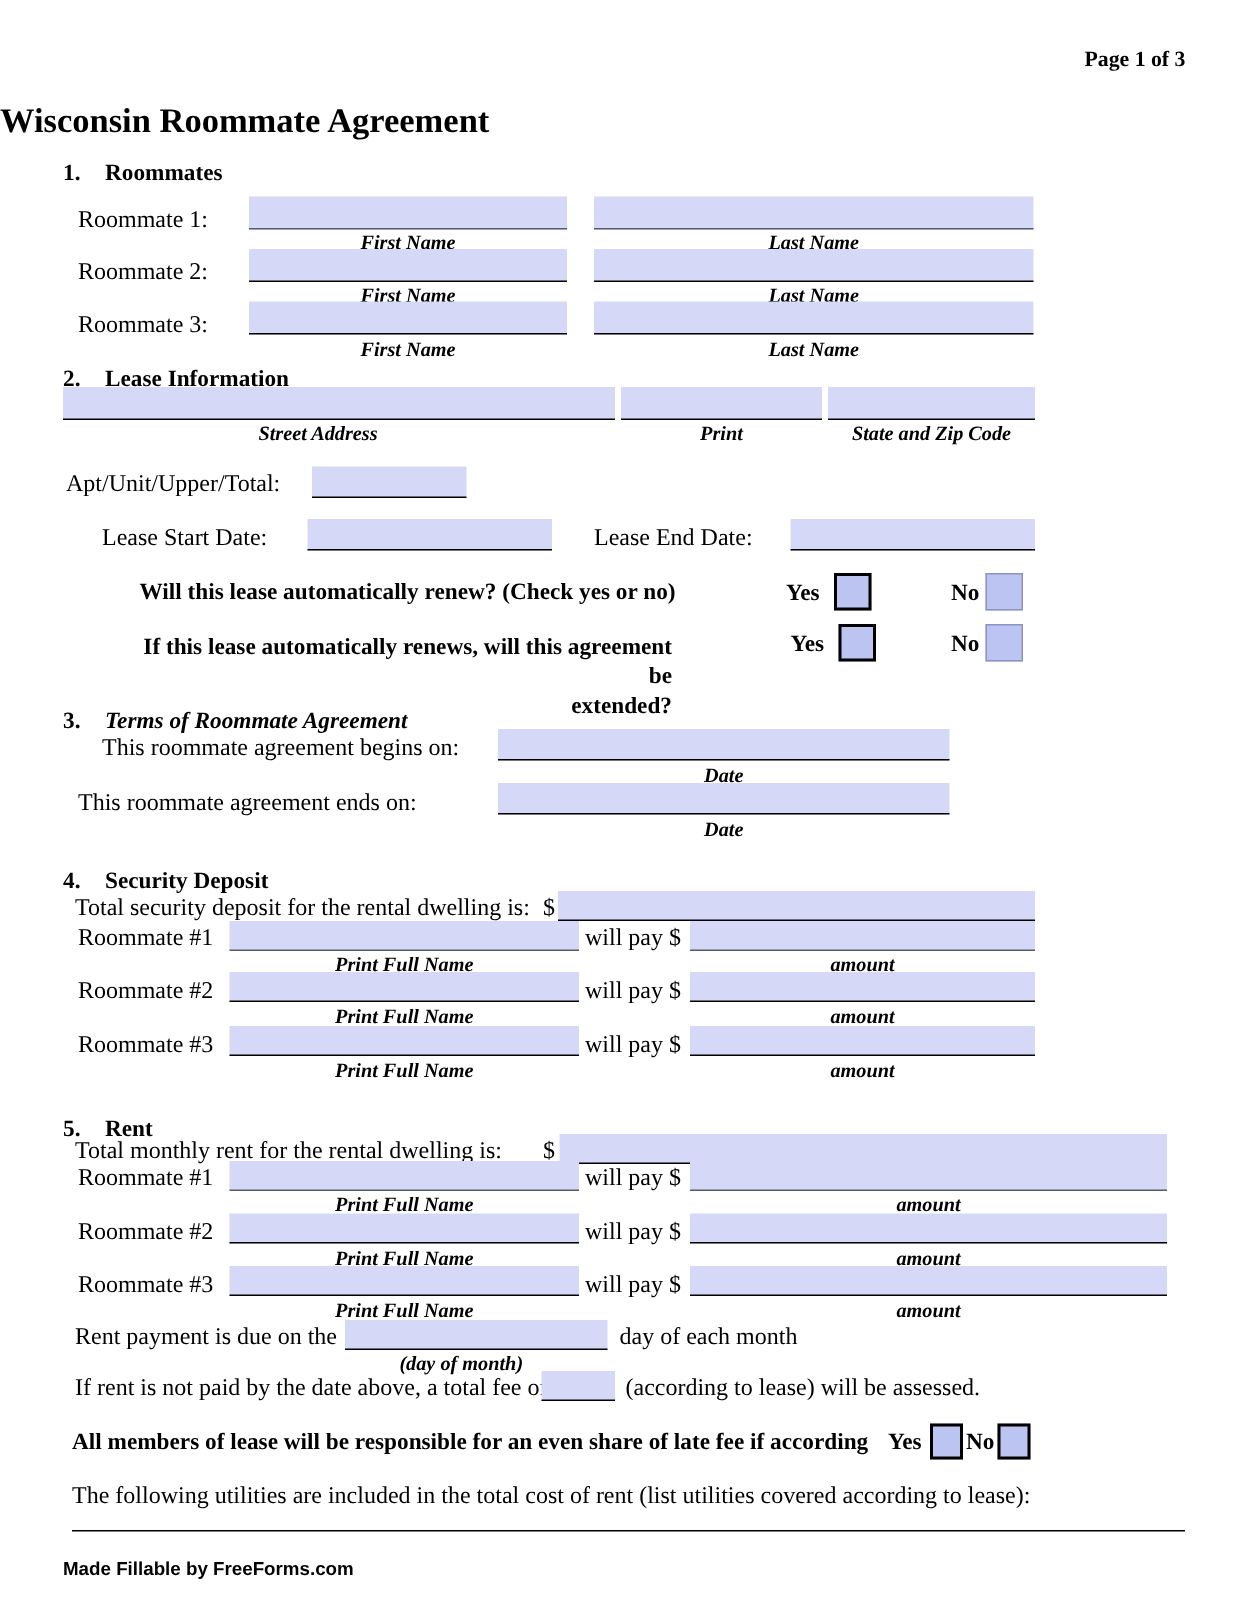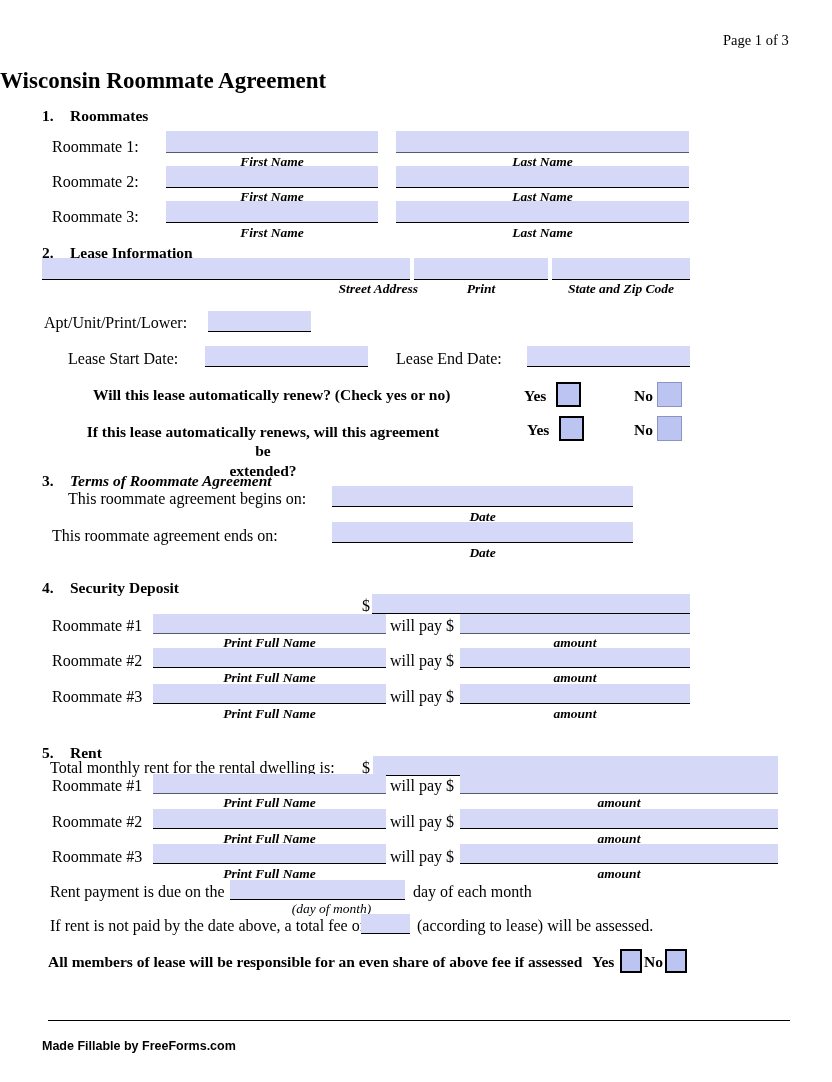--- a/index.html
+++ b/index.html
@@ -67,21 +67,21 @@
   .cbox.bordered { border: 2.4px solid #000; }
   .cbox.plain { border: 0.7px solid #8d93c4; }
 
   .rule {
     position: absolute;
     border-top: 1.6px solid #000;
   }
 
   .pagenum {
     position: absolute;
-    font-weight: normal;
+    font-weight: bold;
     font-size: 14.5px;
     white-space: nowrap;
   }
 
   .doctitle {
     position: absolute;
     font-weight: bold;
     font-size: 23px;
     width: 100%;
     left: 0;
@@ -133,39 +133,39 @@
   <div class="field" style="left:396px; top:201px; width:293px; height:22px;"></div>
   <div class="cap" style="left:166px; top:226px; width:212px;">First Name</div>
   <div class="cap" style="left:396px; top:226px; width:293px;">Last Name</div>
 
   <div class="secnum" style="left:42px; top:245px;">2.</div>
   <div class="secnum" style="left:70px; top:245px;">Lease Information</div>
 
   <div class="field" style="left:42px; top:258px; width:368px; height:22px;"></div>
   <div class="field" style="left:414px; top:258px; width:134px; height:22px;"></div>
   <div class="field" style="left:552px; top:258px; width:138px; height:22px;"></div>
-  <div class="cap" style="left:50px; top:282px; width:368px;text-align:right;">Street Address</div>
+  <div class="cap" style="left:28px; top:282px; width:368px;">Street Address</div>
   <div class="cap" style="left:414px; top:282px; width:134px;">Print</div>
   <div class="cap" style="left:552px; top:282px; width:138px;">State and Zip Code</div>
 
-  <div class="lbl" style="left:44px; top:315px;">Apt/Unit/Print/Lower:</div>
+  <div class="lbl" style="left:44px; top:315px;">Apt/Unit/Upper/Total:</div>
   <div class="field" style="left:208px; top:311px; width:103px; height:21px;"></div>
 
   <div class="lbl" style="left:68px; top:351px;">Lease Start Date:</div>
   <div class="field" style="left:205px; top:346px; width:163px; height:21px;"></div>
   <div class="lbl" style="left:396px; top:351px;">Lease End Date:</div>
   <div class="field" style="left:527px; top:346px; width:163px; height:21px;"></div>
 
   <div class="lbl b" style="left:93px; top:387px; font-size:15.5px;">Will this lease automatically renew? (Check yes or no)</div>
   <div class="lbl b" style="left:524px; top:388px; font-size:15.5px;">Yes</div>
   <div class="cbox bordered" style="left:556px; top:382px; width:25px; height:25px;"></div>
   <div class="lbl b" style="left:634px; top:388px; font-size:15.5px;">No</div>
   <div class="cbox plain" style="left:657px; top:382px; width:25px; height:25px;"></div>
 
-  <div class="twoline" style="left:78px; top:422px; width:370px;">
+  <div class="twoline" style="left:78px; top:422px; width:370px;text-align:right;">
     <span>If this lease automatically renews, will this agreement be</span><br>
     <span>extended?</span>
   </div>
   <div class="lbl b" style="left:527px; top:422px; font-size:15.5px;">Yes</div>
   <div class="cbox bordered" style="left:559px; top:416px; width:25px; height:25px;"></div>
   <div class="lbl b" style="left:634px; top:422px; font-size:15.5px;">No</div>
   <div class="cbox plain" style="left:657px; top:416px; width:25px; height:25px;"></div>
 
   <div class="secnum" style="left:42px; top:473px;">3.</div>
   <div class="secnum" style="left:70px; top:473px;font-style:italic;">Terms of Roommate Agreement</div>
@@ -174,20 +174,21 @@
   <div class="field" style="left:332px; top:486px; width:301px; height:21px;"></div>
   <div class="cap" style="left:332px; top:510px; width:301px;">Date</div>
 
   <div class="lbl" style="left:52px; top:528px;text-align:right;">This roommate agreement ends on:</div>
   <div class="field" style="left:332px; top:522px; width:301px; height:21px;"></div>
   <div class="cap" style="left:332px; top:546px; width:301px;">Date</div>
 
   <div class="secnum" style="left:42px; top:580px;">4.</div>
   <div class="secnum" style="left:70px; top:580px;">Security Deposit</div>
 
+  <div class="lbl" style="left:50px; top:598px;">Total security deposit for the rental dwelling is:</div>
   <div class="lbl" style="left:362px; top:598px;">$</div>
   <div class="field" style="left:372px; top:594px; width:318px; height:20px;"></div>
 
   <div class="lbl" style="left:52px; top:618px;">Roommate #1</div>
   <div class="field thin" style="left:153px; top:614px; width:233px; height:20px;"></div>
   <div class="lbl" style="left:390px; top:618px;">will pay $</div>
   <div class="field thin" style="left:460px; top:614px; width:230px; height:20px;"></div>
   <div class="cap" style="left:153px; top:636px; width:233px;">Print Full Name</div>
   <div class="cap" style="left:460px; top:636px; width:230px;">amount</div>
 
@@ -229,30 +230,31 @@
   <div class="lbl" style="left:52px; top:849px;">Roommate #3</div>
   <div class="field" style="left:153px; top:844px; width:233px; height:20px;"></div>
   <div class="lbl" style="left:390px; top:849px;">will pay $</div>
   <div class="field" style="left:460px; top:844px; width:318px; height:20px;"></div>
   <div class="cap" style="left:153px; top:867px; width:233px;">Print Full Name</div>
   <div class="cap" style="left:460px; top:867px; width:318px;">amount</div>
 
   <div class="lbl" style="left:50px; top:884px;">Rent payment is due on the</div>
   <div class="field" style="left:230px; top:880px; width:175px; height:20px;"></div>
   <div class="lbl" style="left:413px; top:884px;">day of each month</div>
-  <div class="cap" style="left:244px; top:902px; width:175px; font-weight:normal;">(day of month)</div>
+  <div class="cap" style="left:220px; top:902px; width:175px; font-weight:bold;">(day of month)</div>
 
   <div class="lbl" style="left:50px; top:918px;">If rent is not paid by the date above, a total fee of</div>
   <div class="field" style="left:361px; top:914px; width:49px; height:20px;"></div>
   <div class="lbl" style="left:417px; top:918px;">(according to lease) will be assessed.</div>
 
-  <div class="lbl b" style="left:48px; top:954px; font-size:15.5px;">All members of lease will be responsible for an even share of above fee if assessed</div>
+  <div class="lbl b" style="left:48px; top:954px; font-size:15.5px;">All members of lease will be responsible for an even share of late fee if according</div>
   <div class="lbl b" style="left:592px; top:954px; font-size:15.5px;">Yes</div>
   <div class="cbox bordered" style="left:620px; top:949px; width:22px; height:24px;"></div>
   <div class="lbl b" style="left:644px; top:954px; font-size:15.5px;">No</div>
   <div class="cbox bordered" style="left:665px; top:949px; width:22px; height:24px;"></div>
 
+  <div class="lbl" style="left:48px; top:990px;">The following utilities are included in the total cost of rent (list utilities covered according to lease):</div>
   <div class="field noline" style="left:48px; top:1004px; width:742px; height:14px; background:transparent;"></div>
   <div class="rule" style="left:48px; top:1020px; width:742px;"></div>
 
   <div class="footer" style="left:42px; top:1039px;">Made Fillable by FreeForms.com</div>
 
 </div>
 
 </body></html>

